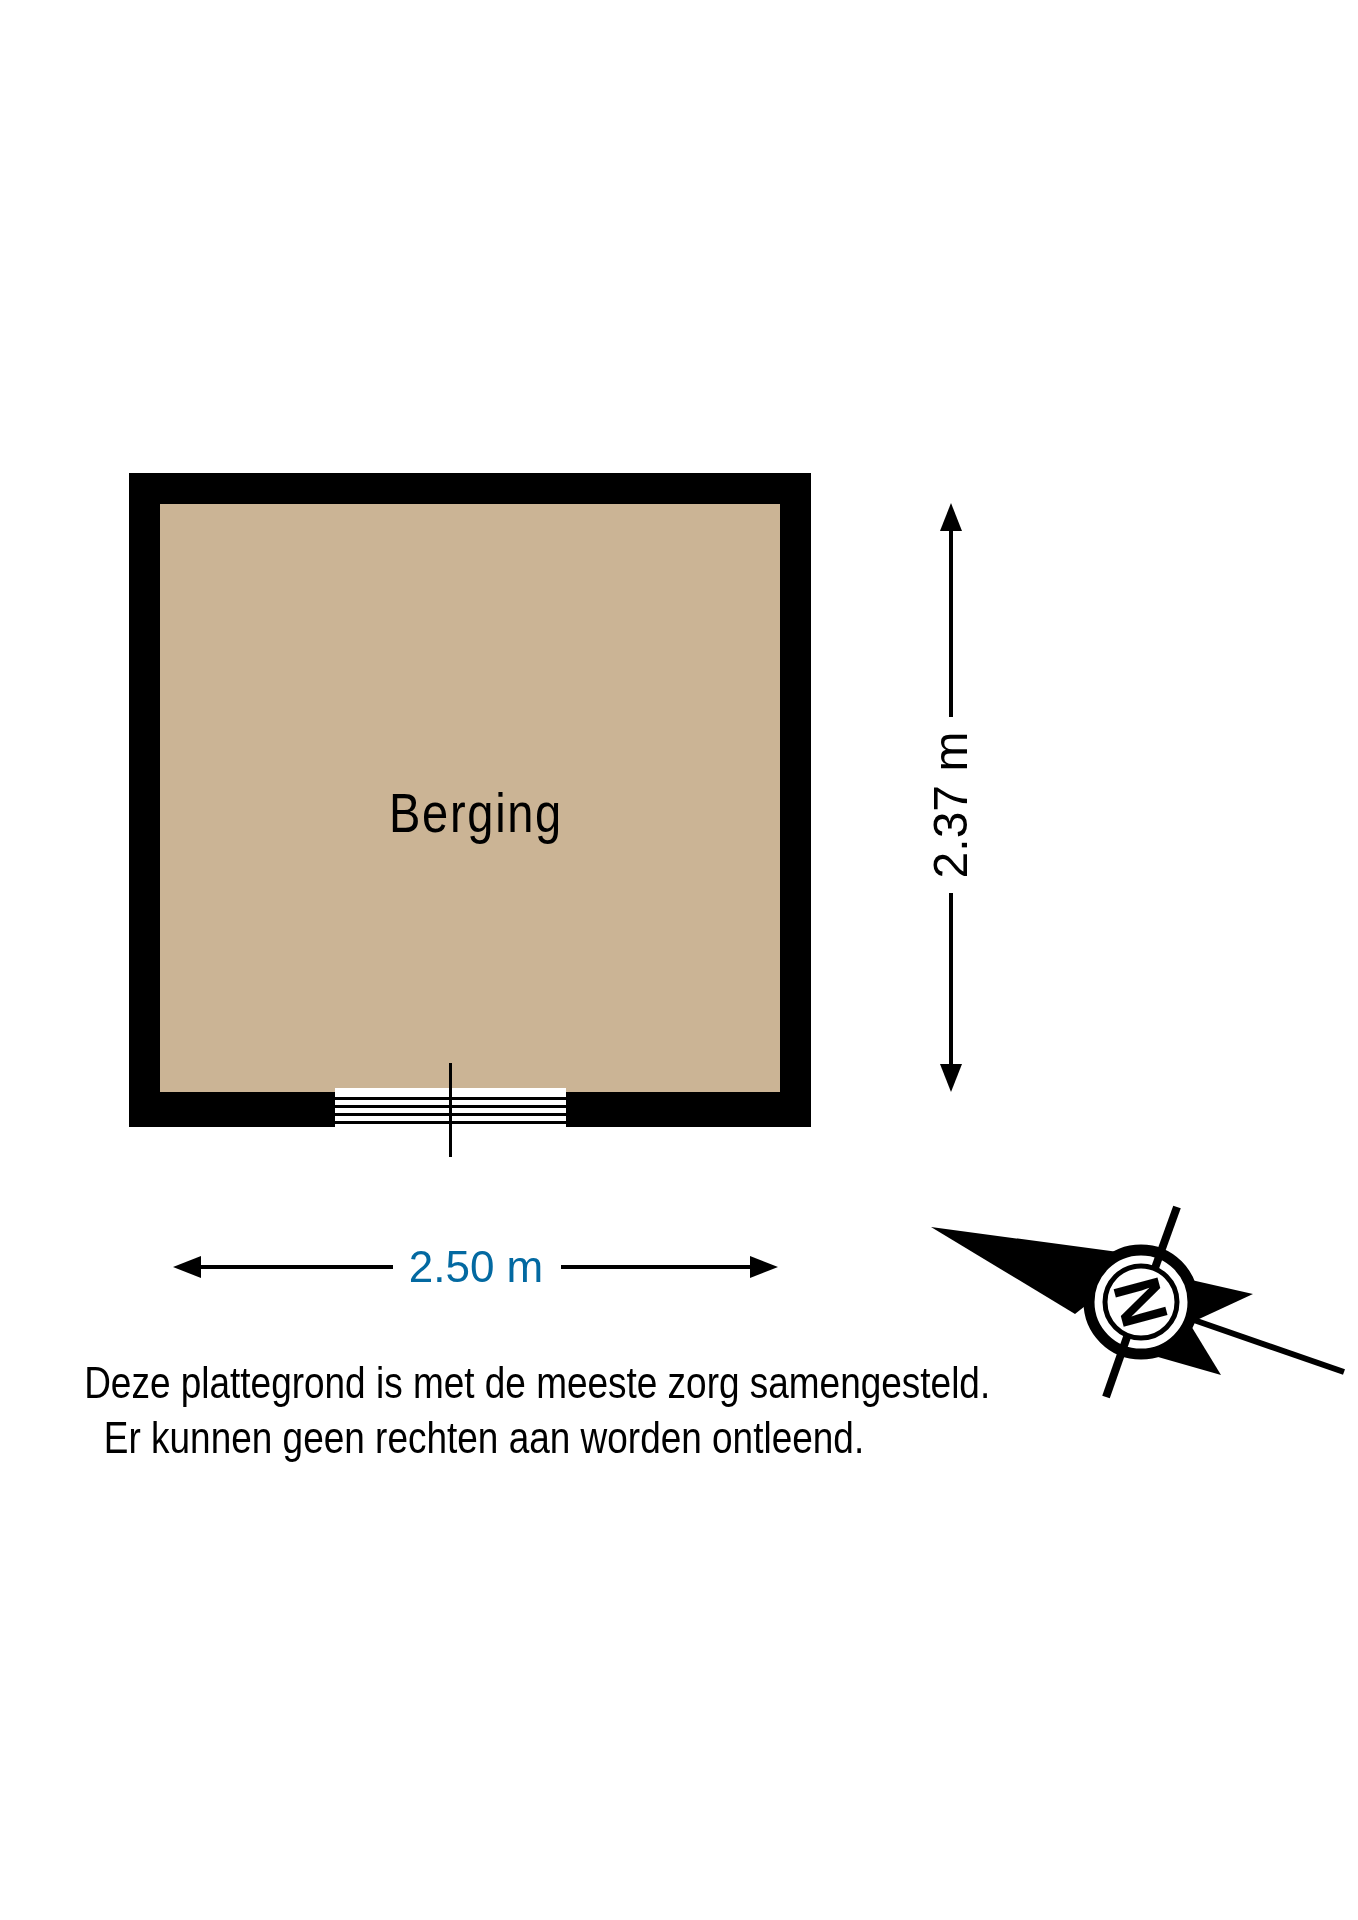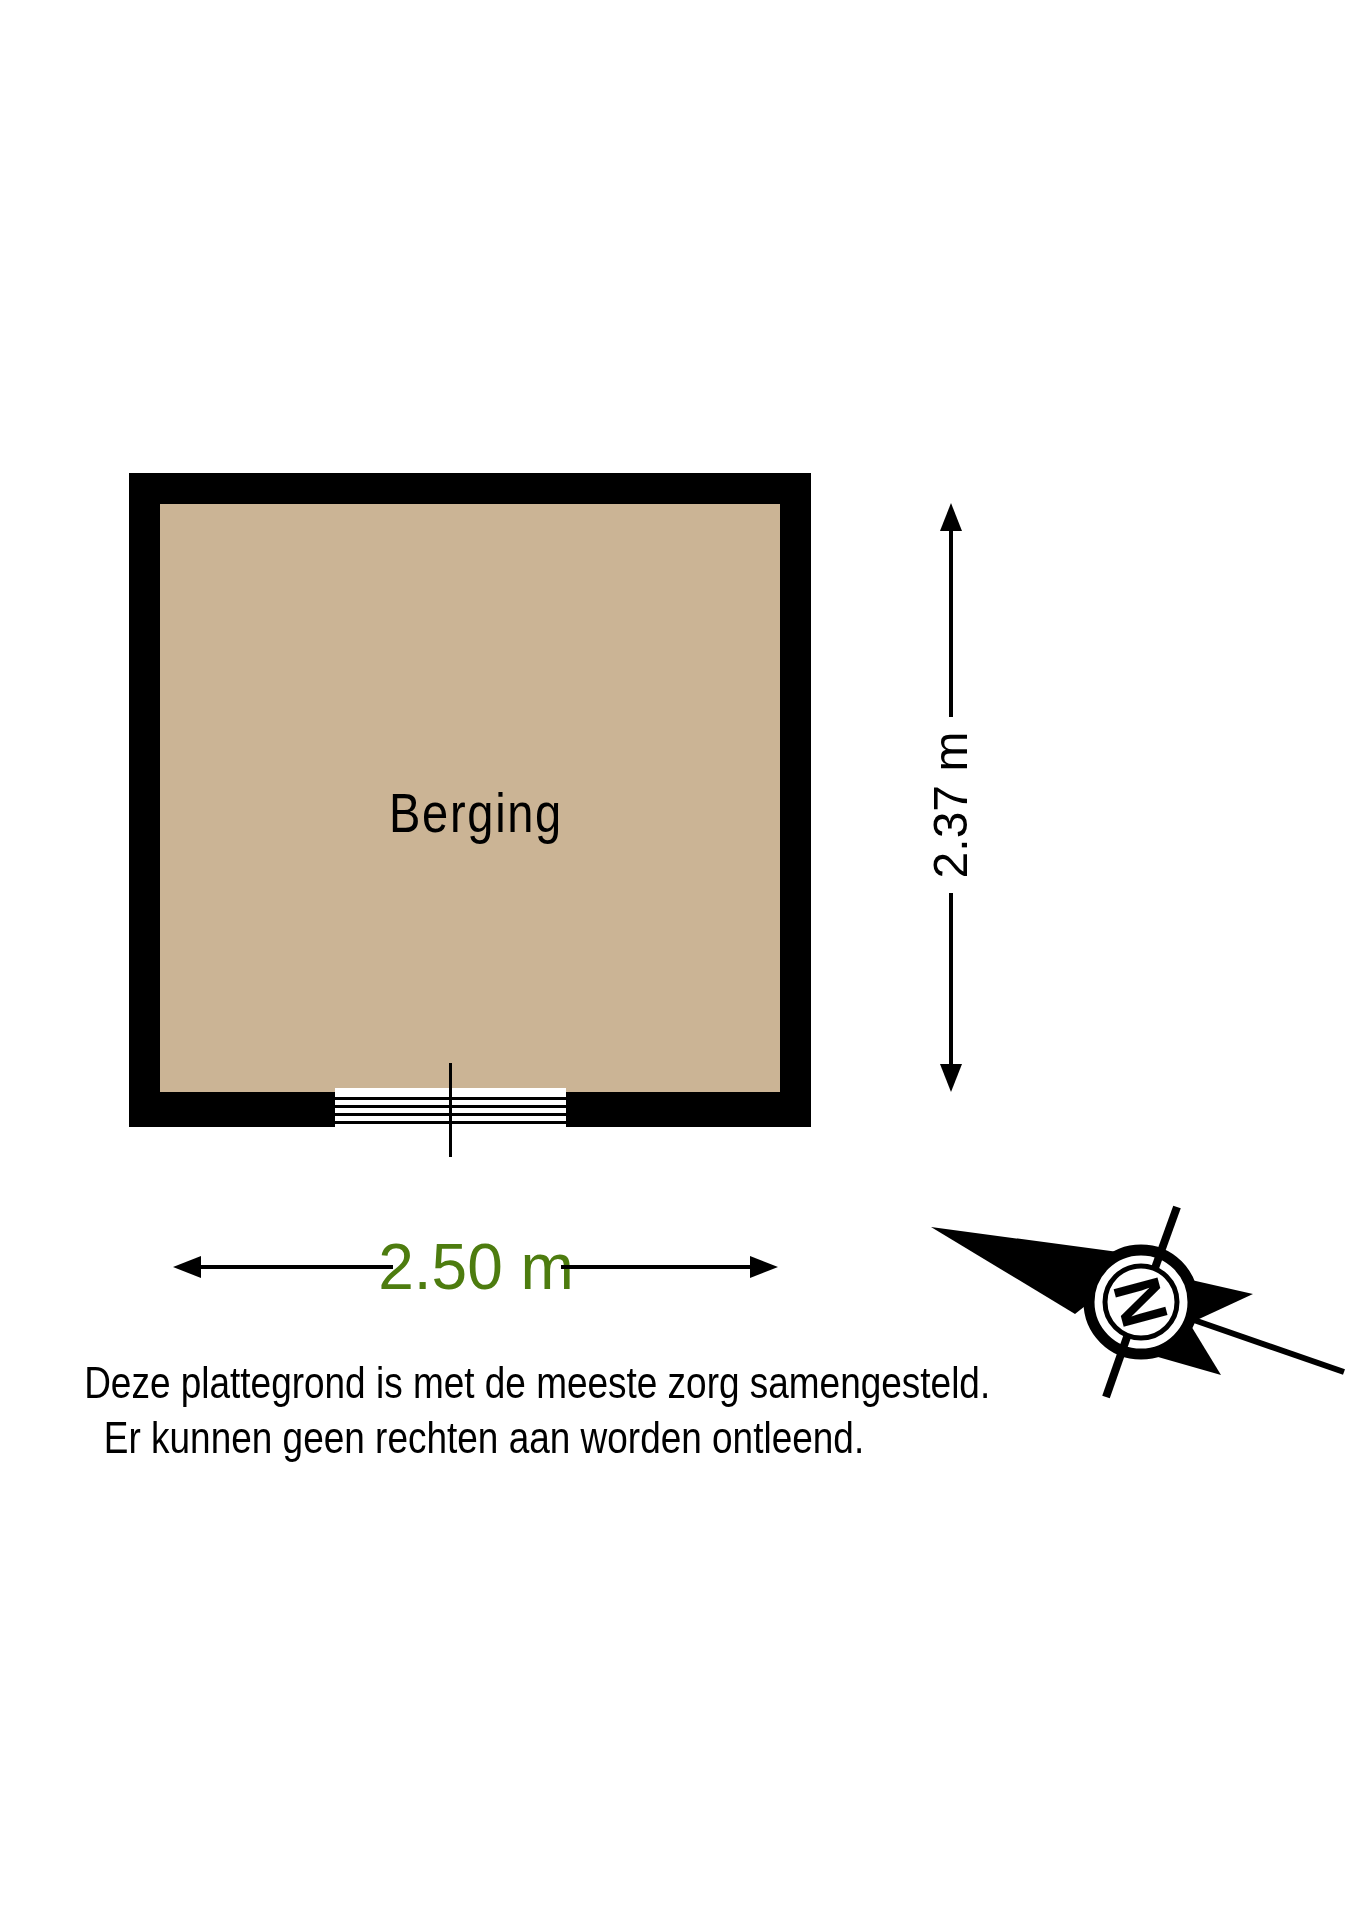--- a/index.html
+++ b/index.html
@@ -39,21 +39,21 @@
     font-size:48px;line-height:50px;text-align:center;color:#000;
     transform:rotate(-90deg);transform-origin:50% 50%;
   }
 
   #h-arrow-left{left:165px;top:1256px;border-top:11px solid transparent;border-bottom:11px solid transparent;border-right:28px solid #000;}
   #h-line-a{left:191px;top:1265px;width:194px;height:4px;}
   #h-line-b{left:553px;top:1265px;width:190px;height:4px;}
   #h-arrow-right{left:742px;top:1256px;border-top:11px solid transparent;border-bottom:11px solid transparent;border-left:28px solid #000;}
   #h-label{
     left:368px;top:1242px;width:200px;height:50px;
-    font-size:64px;line-height:50px;text-align:center;color:#4d7c0f;
+    font-size:44px;line-height:50px;text-align:center;color:#0369a1;
   }
 
   
   #disclaimer{
     left:0;top:1355px;width:952px;
     font-size:44px;line-height:55px;color:#000;text-align:center;
     transform:scaleX(0.84);transform-origin:50% 50%;
     white-space:nowrap;
   }
 

